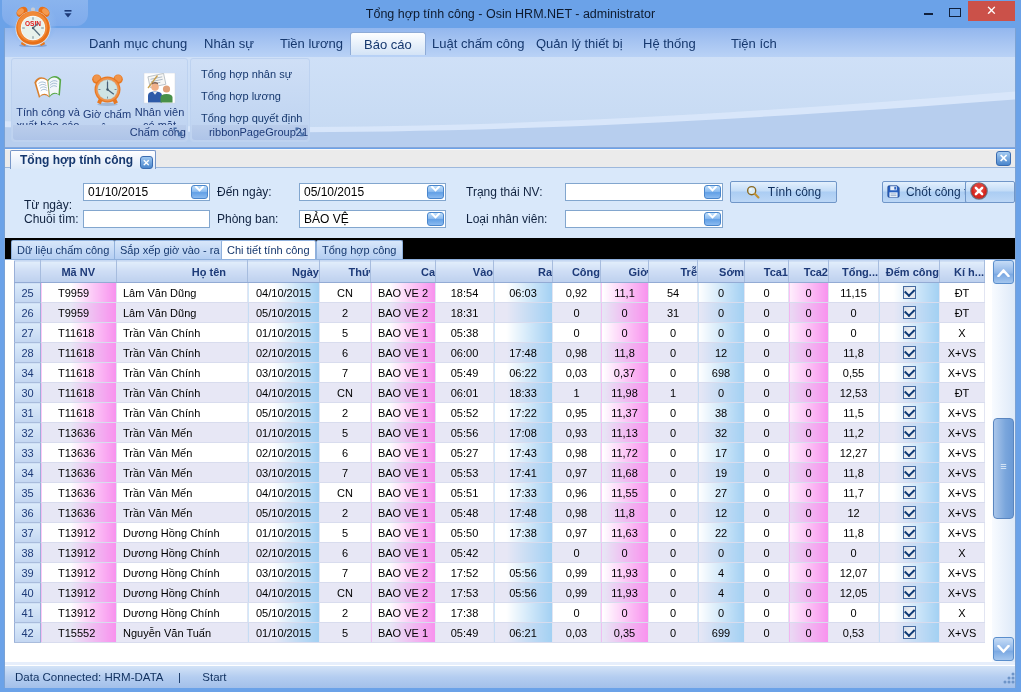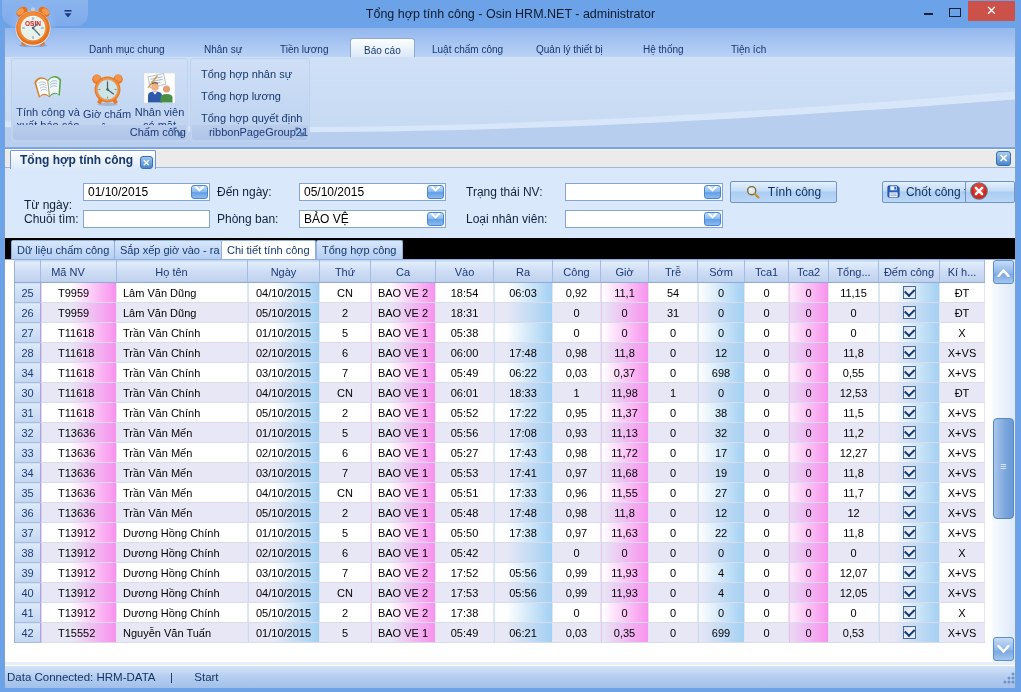--- a/index.html
+++ b/index.html
@@ -11,21 +11,21 @@
 #title{left:0;top:0;width:1021px;height:28px;background:#6ba2e8;color:#0d1a2e;font-size:12.5px;text-align:center;line-height:29px}
 #btnmin{left:924px;top:13px;width:9px;height:2px;background:#10203c}
 #btnmax{left:949px;top:8px;width:12px;height:9px;border:1.5px solid #10203c}
 #btnclose{left:968px;top:1px;width:47px;height:20px;background:#cb5149;color:#fff;text-align:center;line-height:19px;font-size:13px}
 
 #logo{left:12px;top:5px;width:42px;height:42px;z-index:6}
 #qat{left:2px;top:0px;width:86px;height:26px;background:linear-gradient(180deg,#8ab4ee,#7fabec);border-radius:0 0 12px 12px;z-index:5}
 #qatbulge{left:9px;top:2px;width:48px;height:46px;background:radial-gradient(circle at 50% 45%,#8cb6ee 40%,rgba(140,182,238,0) 70%);border-radius:50%;z-index:5}
 
 #tabrow{left:1px;top:28px;width:1019px;height:29px;background:linear-gradient(180deg,#93b7ee 0%,#a9c6f2 55%,#b9d2f6 100%)}
-.rtab{position:absolute;top:10px;height:23px;line-height:23px;font-size:10px;color:#16386e;padding:0 13px}
+.rtab{position:absolute;top:4px;height:23px;line-height:23px;font-size:13px;color:#16386e;padding:0 13px}
 .rtab.act{background:linear-gradient(180deg,#fdfeff 0%,#e8f1fb 50%,#d3e3f6 100%);border:1px solid #8eabd7;border-bottom:none;border-radius:3px 3px 0 0;color:#16386e}
 
 #ribbon{left:1px;top:57px;width:1019px;height:91px;background:linear-gradient(180deg,#cfe0f7 0%,#c9dcf4 60%,#c4d8f2 100%);border-bottom:1px solid #86a7da}
 #ribbonwave{left:1px;top:57px;width:1019px;height:90px}
 .rgroup{position:absolute;top:58px;height:84px;border:1px solid #bdd2f0;border-radius:3px;background:linear-gradient(180deg,#cfdff6,#c2d6f2 70%,#bed2ef)}
 .rgroup .cap{position:absolute;left:1px;right:1px;bottom:1px;height:15px;background:linear-gradient(180deg,#bacdeb,#aec4e8);border-radius:0 0 3px 3px;color:#1d3a78;font-size:11px;text-align:right;line-height:15px}
 .rgroup .dlg{position:absolute;right:2px;bottom:2px;width:11px;height:11px;color:#3a62a8;font-size:9px;line-height:11px}
 #grp1{left:11px;width:177px}
 #grp2{left:190px;width:120px}
 .bigbtn{position:absolute;top:11px;height:68px;text-align:center;font-size:11px;color:#1d3a78;line-height:13px}
@@ -46,21 +46,21 @@
 #itabs{left:1px;top:238px;width:1019px;height:22px;background:#000000;border-left:1px solid #7ba2d4;border-right:1px solid #7ba2d4}
 .itab{position:absolute;top:2px;height:19px;line-height:18px;font-size:11px;color:#16386e;background:linear-gradient(180deg,#d8e7fa,#b4cef2);border:1px solid #8fb0dc;border-bottom:none;border-radius:2px 2px 0 0;padding:0 5px}
 .itab.act{background:#fff;z-index:2}
 #itabline{left:1px;top:259px;width:1019px;height:1px;background:#8fb0dc}
 
 #gridwrap{left:1px;top:260px;width:1019px;height:402px;background:#fff;border-left:1px solid #7ba2d4;border-right:1px solid #7ba2d4}
 #grid{position:absolute;left:12px;top:0;border-collapse:collapse;table-layout:fixed;font-size:11px;color:#000}
 #grid col.w0{width:26px}#grid col.w1{width:76px}#grid col.w2{width:131px}#grid col.w3{width:72px}#grid col.w4{width:51px}#grid col.w5{width:65px}#grid col.w6{width:58px}#grid col.w7{width:59px}#grid col.w8{width:48px}#grid col.w9{width:48px}#grid col.w10{width:49px}#grid col.w11{width:47px}#grid col.w12{width:44px}#grid col.w13{width:40px}#grid col.w14{width:50px}#grid col.w15{width:61px}#grid col.w16{width:45px}
 #grid th{height:22px;}
 #grid th.pr{padding-right:21px}
-#grid th{background:linear-gradient(180deg,#e2eefb 0%,#cfdef5 45%,#bdd0ee 100%);border-right:1px solid #a6bcde;border-bottom:1px solid #93abd4;border-top:1px solid #c6d8f2;color:#1d3a78;font-weight:normal;font-size:11px;text-align:center;overflow:hidden;white-space:nowrap}
+#grid th{background:linear-gradient(180deg,#e2eefb 0%,#cfdef5 45%,#bdd0ee 100%);border-right:1px solid #a6bcde;border-bottom:1px solid #93abd4;border-top:1px solid #c6d8f2;color:#1d3a78;font-weight:bold;font-size:11px;text-align:right;overflow:hidden;white-space:nowrap}
 #grid td{height:20px;border-right:1px solid #e2e5f2;border-bottom:1px solid #d8dcee;text-align:center;overflow:hidden;white-space:nowrap;padding:0}
 #grid td.lft{text-align:left;padding-left:6px}
 #grid td.pk.lft{padding-left:17px}
 #grid tr.od{--b:#fff}
 #grid tr.ev{--b:#e7e7f5}
 #grid td{background:var(--b)}
 #grid td.pk{background:linear-gradient(90deg,var(--b) calc(100% - 46px),#f893ee 98%)}
 #grid td.bl{background:linear-gradient(90deg,var(--b) calc(100% - 46px),#a4d1f3 98%)}
 #grid td.rn,#grid th:first-child{border-left:1px solid #9ab0d8}
 #grid td.rn{background:linear-gradient(180deg,#dcebfb,#c3d6f1);border-right:1px solid #9ab0d8;border-bottom:1px solid #a9bcdc;color:#1d3a78;text-align:center}
@@ -655,21 +655,21 @@
           <path d="M1.5 8 L6.5 2.5 L11.5 8" fill="none" stroke="#fff" stroke-width="2.6" stroke-linecap="round" stroke-linejoin="round"></path>
         </svg></div>
   <div id="thumb"></div>
   <div class="sbtn" style="top:377px"><svg width="13" height="9" viewBox="0 0 13 9" style="margin-top:7px">
           <path d="M1.5 1 L6.5 6.5 L11.5 1" fill="none" stroke="#fff" stroke-width="2.6" stroke-linecap="round" stroke-linejoin="round"></path>
         </svg></div>
 </div>
 </div>
 <div class="abs" id="below"></div>
 <div class="abs" id="status">
-  <span style="margin-left:6px">Data Connected: HRM-DATA</span>
+  <span style="margin-left:14px">Data Connected: HRM-DATA</span>
   <span style="margin-left:12px">|</span>
   <span style="margin-left:18px">Start</span>
   <svg id="grip" width="14" height="14">
       <circle cx="11" cy="3" r="1.5" fill="#6d94c8"></circle>
       <circle cx="7" cy="7" r="1.5" fill="#6d94c8"></circle>
       <circle cx="11" cy="7" r="1.5" fill="#6d94c8"></circle>
       <circle cx="3" cy="11" r="1.5" fill="#6d94c8"></circle>
       <circle cx="7" cy="11" r="1.5" fill="#6d94c8"></circle>
       <circle cx="11" cy="11" r="1.5" fill="#6d94c8"></circle>
     </svg>

